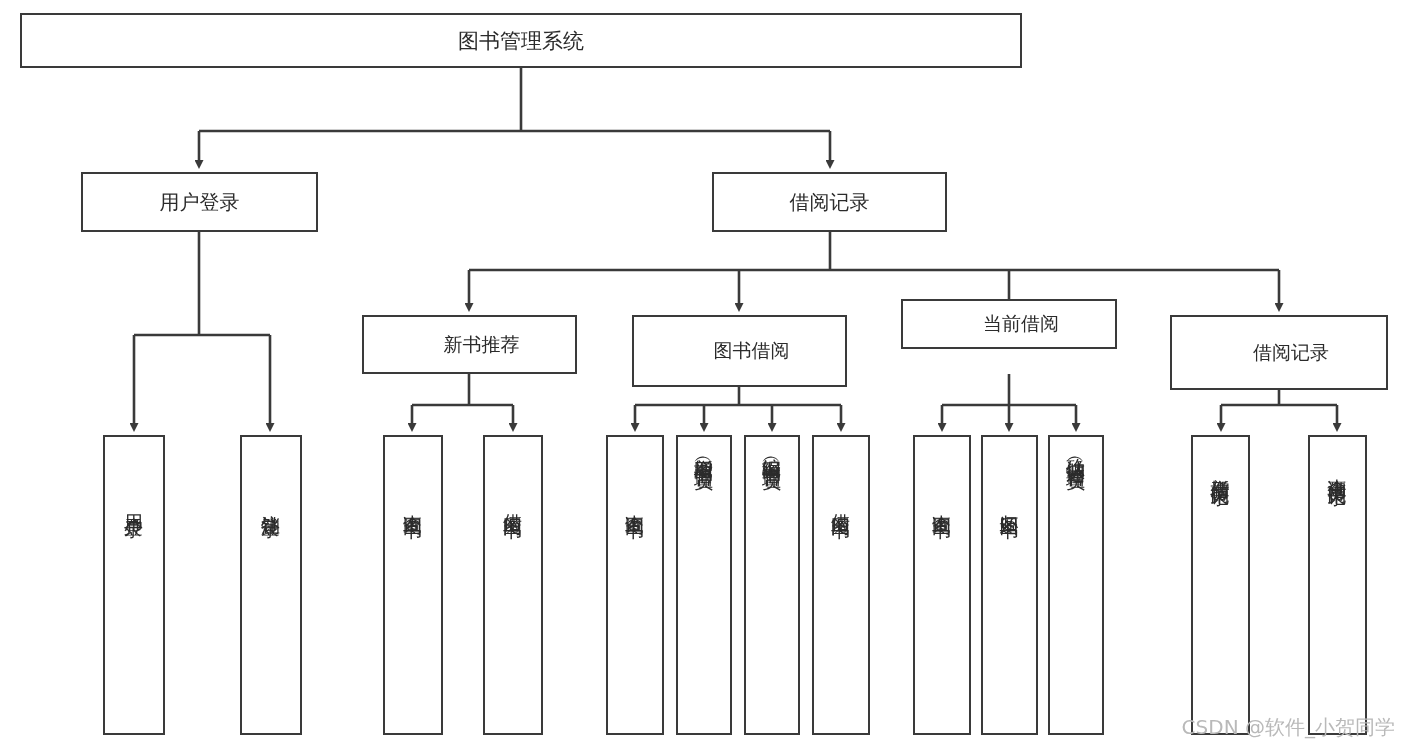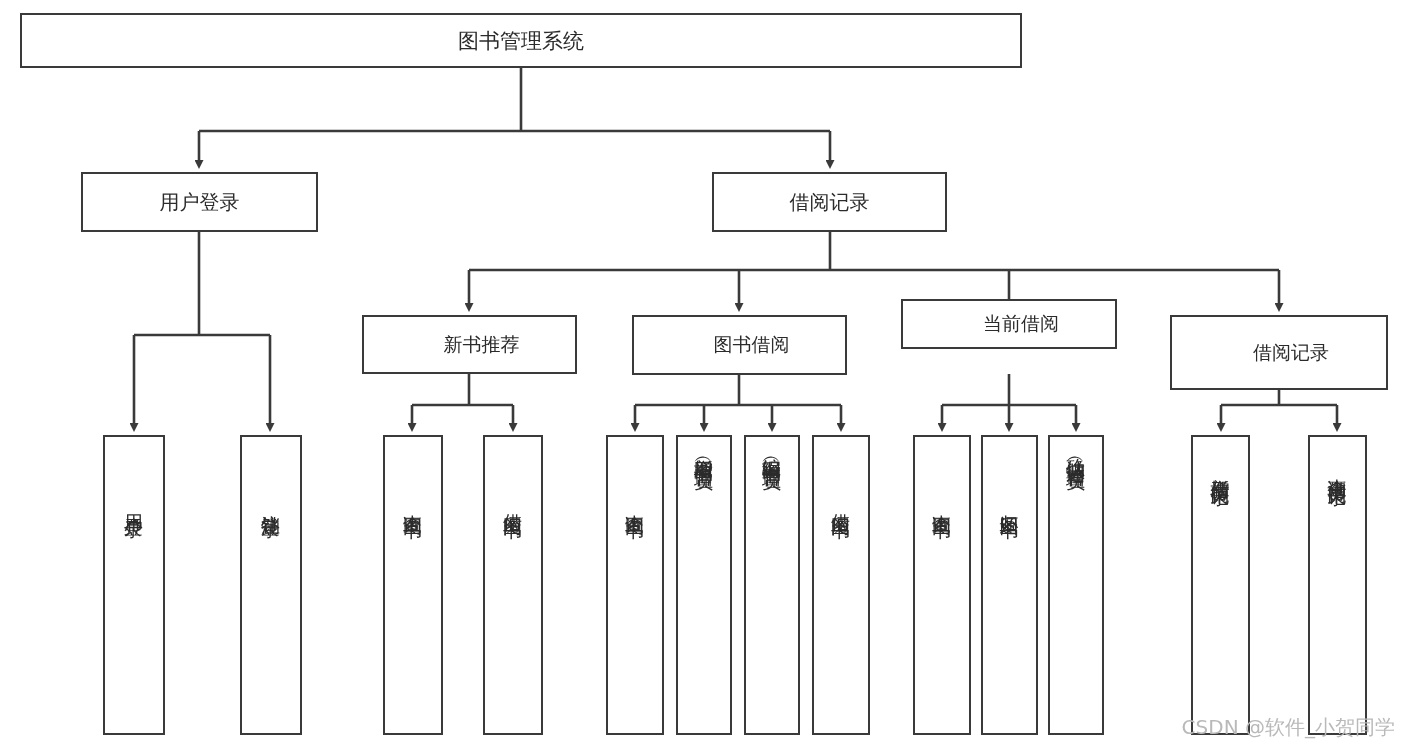--- a/index.html
+++ b/index.html
@@ -105,21 +105,21 @@
   <div class="node lvl1" style="left:81px;top:172px;width:237px;height:60px;">
     <span class="htext">用户登录</span>
   </div>
   <div class="node lvl1" style="left:712px;top:172px;width:235px;height:60px;">
     <span class="htext">借阅记录</span>
   </div>
 
   <div class="node lvl2" style="left:362px;top:315px;width:215px;height:59px;">
     <span class="htext">新书推荐</span>
   </div>
-  <div class="node lvl2" style="left:632px;top:315px;width:215px;height:60px;">
+  <div class="node lvl2" style="left:632px;top:315px;width:215px;height:72px;">
     <span class="htext">图书借阅</span>
   </div>
   <div class="node lvl2" style="left:901px;top:299px;width:216px;height:50px;">
     <span class="htext">当前借阅</span>
   </div>
   <div class="node lvl2" style="left:1170px;top:315px;width:218px;height:75px;">
     <span class="htext">借阅记录</span>
   </div>
 
   <div class="node leaf" style="left:103px;top:435px;width:62px;height:300px;padding-top:62px;">

